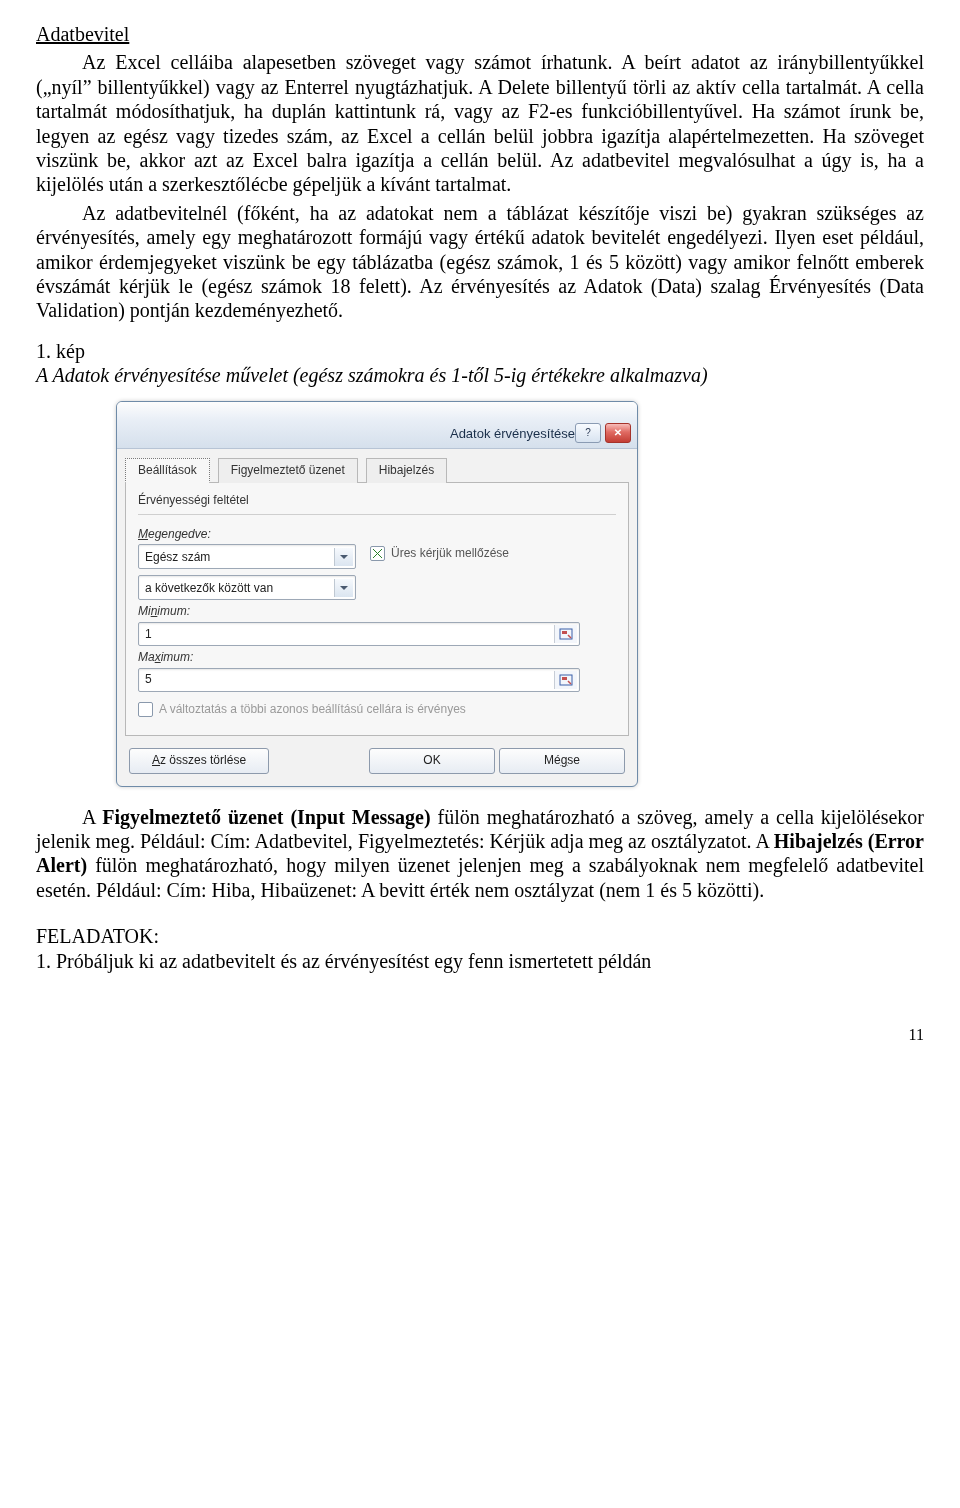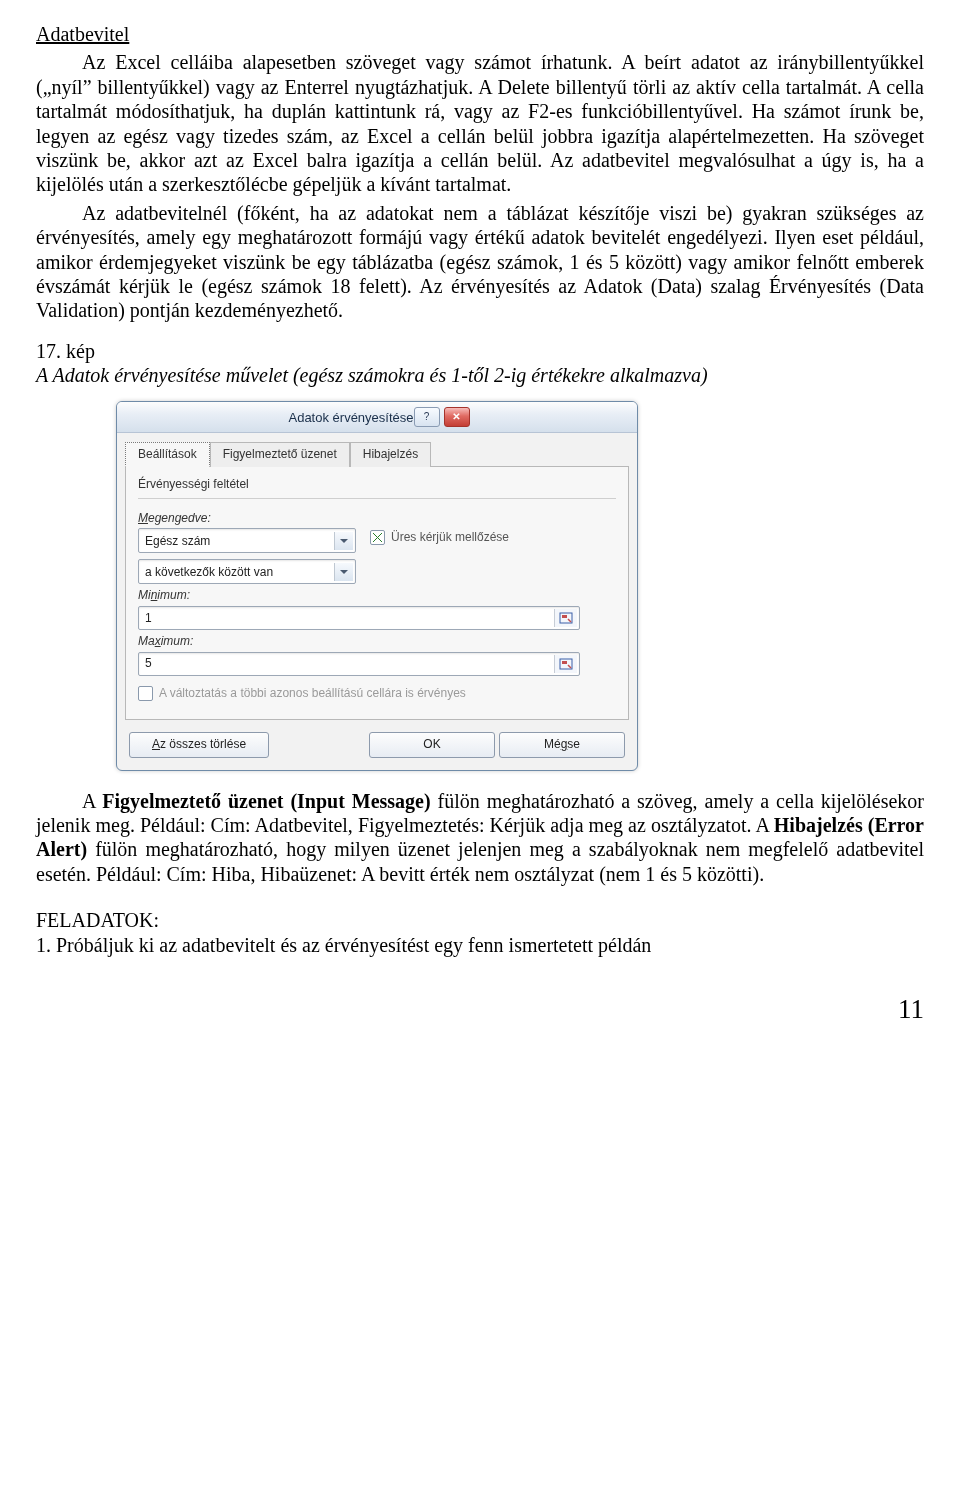--- a/index.html
+++ b/index.html
@@ -24,38 +24,38 @@
     width: 520px;
     font-family: "Segoe UI", Tahoma, sans-serif;
     font-size: 13px;
     background: #f2f2f2;
     border: 1px solid #6f8ba8;
     border-radius: 6px;
     overflow: hidden;
     box-shadow: 0 0 4px rgba(0,0,0,.2);
   }
   .titlebar {
-    display:flex; align-items:center; justify-content:center;
-    height:30px; padding:0 6px 0 10px;
+    display:flex; align-items:center; justify-content:flex-end;
+    height:30px; padding:16px 6px 0 10px;
     background: linear-gradient(#fdfdfd,#e8eef6 40%,#d5e0ec);
     border-bottom:1px solid #b7c4d5;
   }
   .titlebar .title { color:#1a2f4a; font-size:13px; }
   .winbtns { display:flex; gap:4px; }
   .winbtn {
     width:24px; height:18px; border:1px solid #8a9bb3; border-radius:3px;
     background: linear-gradient(#f8fbff,#d8e3f0);
     display:flex; align-items:center; justify-content:center;
     font-size:10px; color:#2a3a55;
   }
   .winbtn.close {
     background: linear-gradient(#f7bcb9,#e06a62 45%,#c33e35);
     border-color:#a5332b; color:#fff; font-weight:bold;
   }
-  .tabs { display:flex; padding:8px 8px 0 8px; gap:0; }
+  .tabs { display:flex; padding:8px 8px 0 8px; gap:8px; }
   .tab {
     padding:4px 12px; font-size:12px; color:#333;
     border:1px solid #b8b8b8; border-bottom:none;
     background:#eee; position:relative; top:1px;
   }
   .tab.active { background:#f7f7f7; border:1px dotted #7a7a7a; border-bottom:1px solid #f7f7f7; }
   .tabpanel {
     border:1px solid #b8b8b8; background:#f7f7f7; margin:0 8px 8px 8px;
     padding:10px 12px 14px 12px;
   }
@@ -102,36 +102,36 @@
   .chk.disabled { color:#9a9a9a; }
   .btnbar { display:flex; justify-content:space-between; padding:4px 12px 12px 12px; }
   .btn {
     min-width:80px; height:24px; padding:0 22px;
     border:1px solid #8d9aac; border-radius:3px;
     background: linear-gradient(#fdfdfd,#e7ecf3);
     font-size:12px; color:#222;
     display:flex; align-items:center; justify-content:center;
   }
   .btn .u { text-decoration: underline; }
-  .pagenum { text-align:right; font-size:27px; margin-top:36px; }
+  .pagenum { text-align:right; font-size:16px; margin-top:52px; }
 </style>
 </head>
 <body>
 
 <div class="heading">Adatbevitel</div>
 
 <div class="blk">
   <p class="para indent">Az Excel celláiba alapesetben szöveget vagy számot írhatunk. A beírt adatot az iránybillentyűkkel („nyíl” billentyűkkel) vagy az Enterrel nyugtázhatjuk. A Delete billentyű törli az aktív cella tartalmát. A cella tartalmát módosíthatjuk, ha duplán kattintunk rá, vagy az F2-es funkcióbillentyűvel. Ha számot írunk be, legyen az egész vagy tizedes szám, az Excel a cellán belül jobbra igazítja alapértelmezetten. Ha szöveget viszünk be, akkor azt az Excel balra igazítja a cellán belül. Az adatbevitel megvalósulhat a úgy is, ha a kijelölés után a szerkesztőlécbe gépeljük a kívánt tartalmat.</p>
   <p class="para indent">
     <span>Az adatbevitelnél (főként, ha az adatokat nem a táblázat készítője viszi be) gyakran szükséges az érvényesítés, amely egy meghatározott formájú vagy értékű adatok bevitelét engedélyezi. Ilyen eset például, amikor érdemjegyeket viszünk be egy táblázatba (egész számok, 1 és 5 között) vagy amikor felnőtt emberek évszámát kérjük le (egész számok 18 felett). </span><span style="color:#000">Az érvényesítés az Adatok (Data) szalag Érvényesítés (Data Validation) pontján kezdeményezhető.</span>
   </p>
 </div>
 
-<div class="fignum">17. kép</div>
-<div class="italic">A Adatok érvényesítése művelet (egész számokra és 1-től 2-ig értékekre alkalmazva)</div>
+<div class="fignum">1. kép</div>
+<div class="italic">A Adatok érvényesítése művelet (egész számokra és 1-től 5-ig értékekre alkalmazva)</div>
 
 <div class="dlg-wrap">
   <div class="dialog">
     <div class="titlebar">
       <span class="title">Adatok érvényesítése</span>
       <div class="winbtns">
         <div class="winbtn">
           <span>?</span>
         </div>
         <div class="winbtn close">

